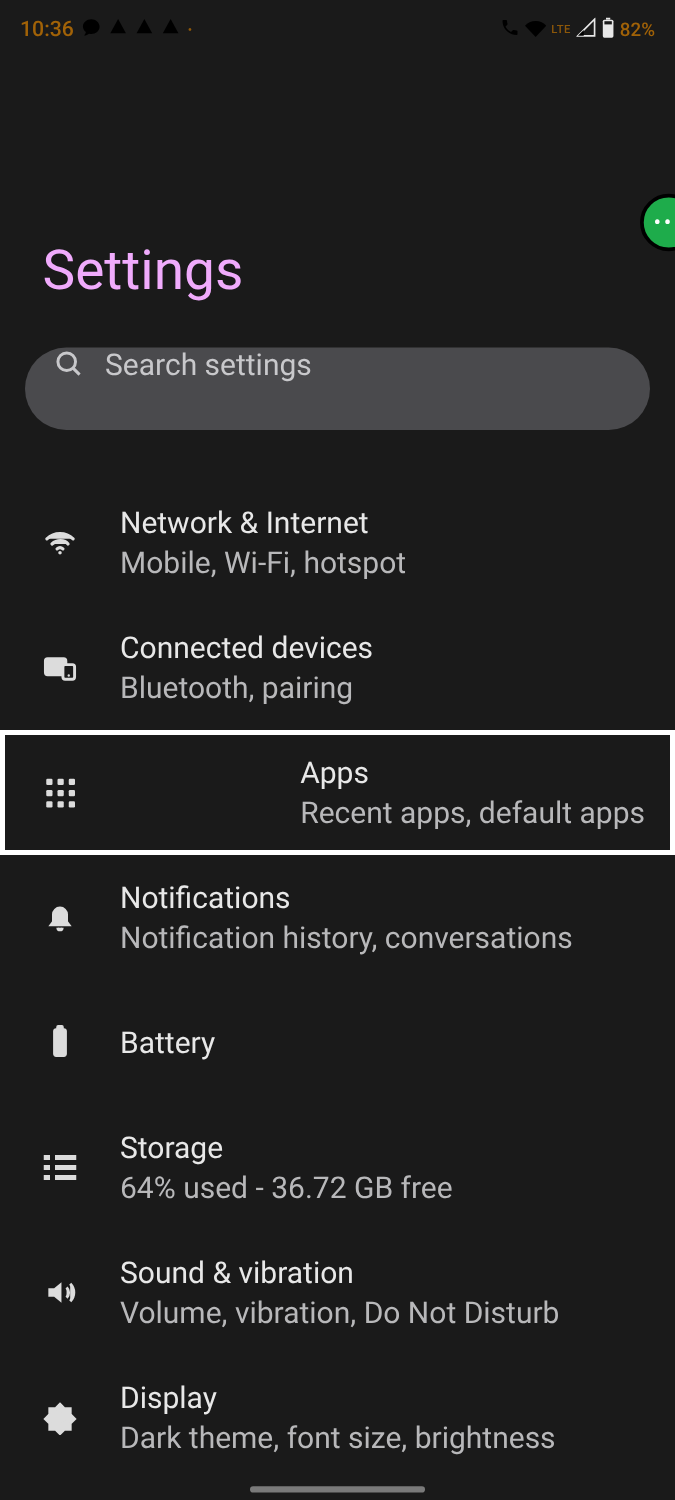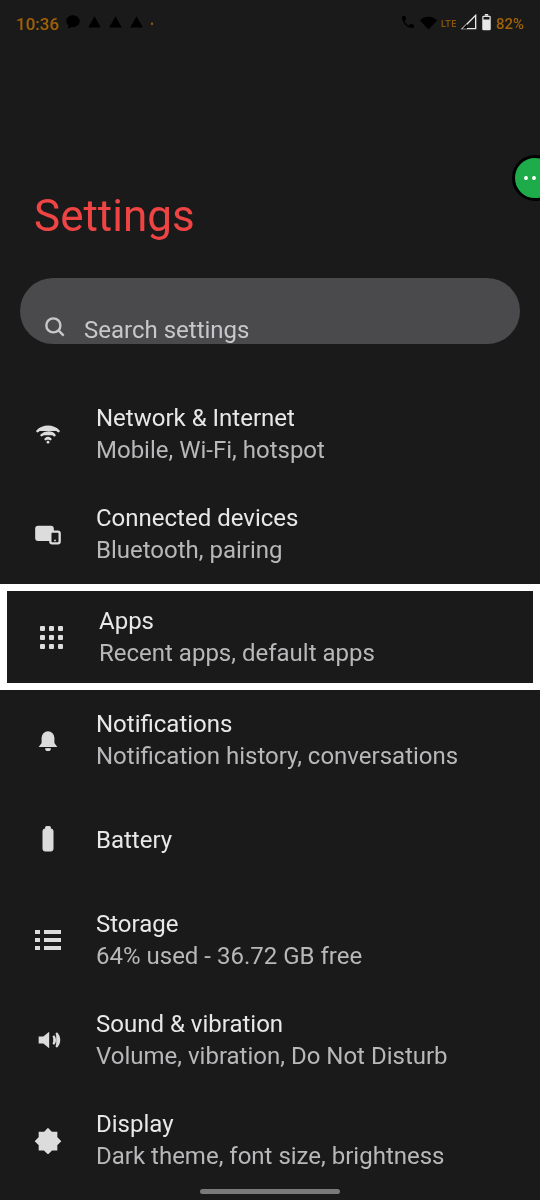--- a/index.html
+++ b/index.html
@@ -26,29 +26,29 @@
     display: flex;
     align-items: center;
     gap: 6px;
   }
   .status-right { gap: 4px; font-size: 15px; }
   .status-right .lte { font-size: 9px; letter-spacing: 0.5px; opacity: 0.85; }
   .page-title {
     font-size: 44px;
     font-weight: 400;
     padding: 150px 0 36px 34px;
-    color: #ef4444;
+    color: #f0abfc;
   }
   .search-bar {
     margin: 0 20px 40px 20px;
     background: #4a4a4d;
     border-radius: 34px;
     height: 66px;
     display: flex;
-    align-items: flex-end;
+    align-items: flex-start;
     padding: 0 22px;
     gap: 16px;
   }
   .search-bar .placeholder {
     color: #c8c8cb;
     font-size: 24px;
   }
   .list { padding: 0; }
   .item {
     display: flex;
@@ -72,21 +72,22 @@
   .title {
     font-size: 24px;
     font-weight: 400;
     color: #e8e8e8;
   }
   .subtitle {
     font-size: 24px;
     color: #b8b8ba;
   }
   .highlighted {
-    border: 7px solid #ffffff;
+    border: 4px solid #ffffff;
+    justify-content: space-between;
   }
   .floating-dots {
     position: absolute;
     right: -18px;
     top: 155px;
     width: 46px;
     height: 46px;
     border-radius: 50%;
     background: #1eac4b;
     display: flex;

